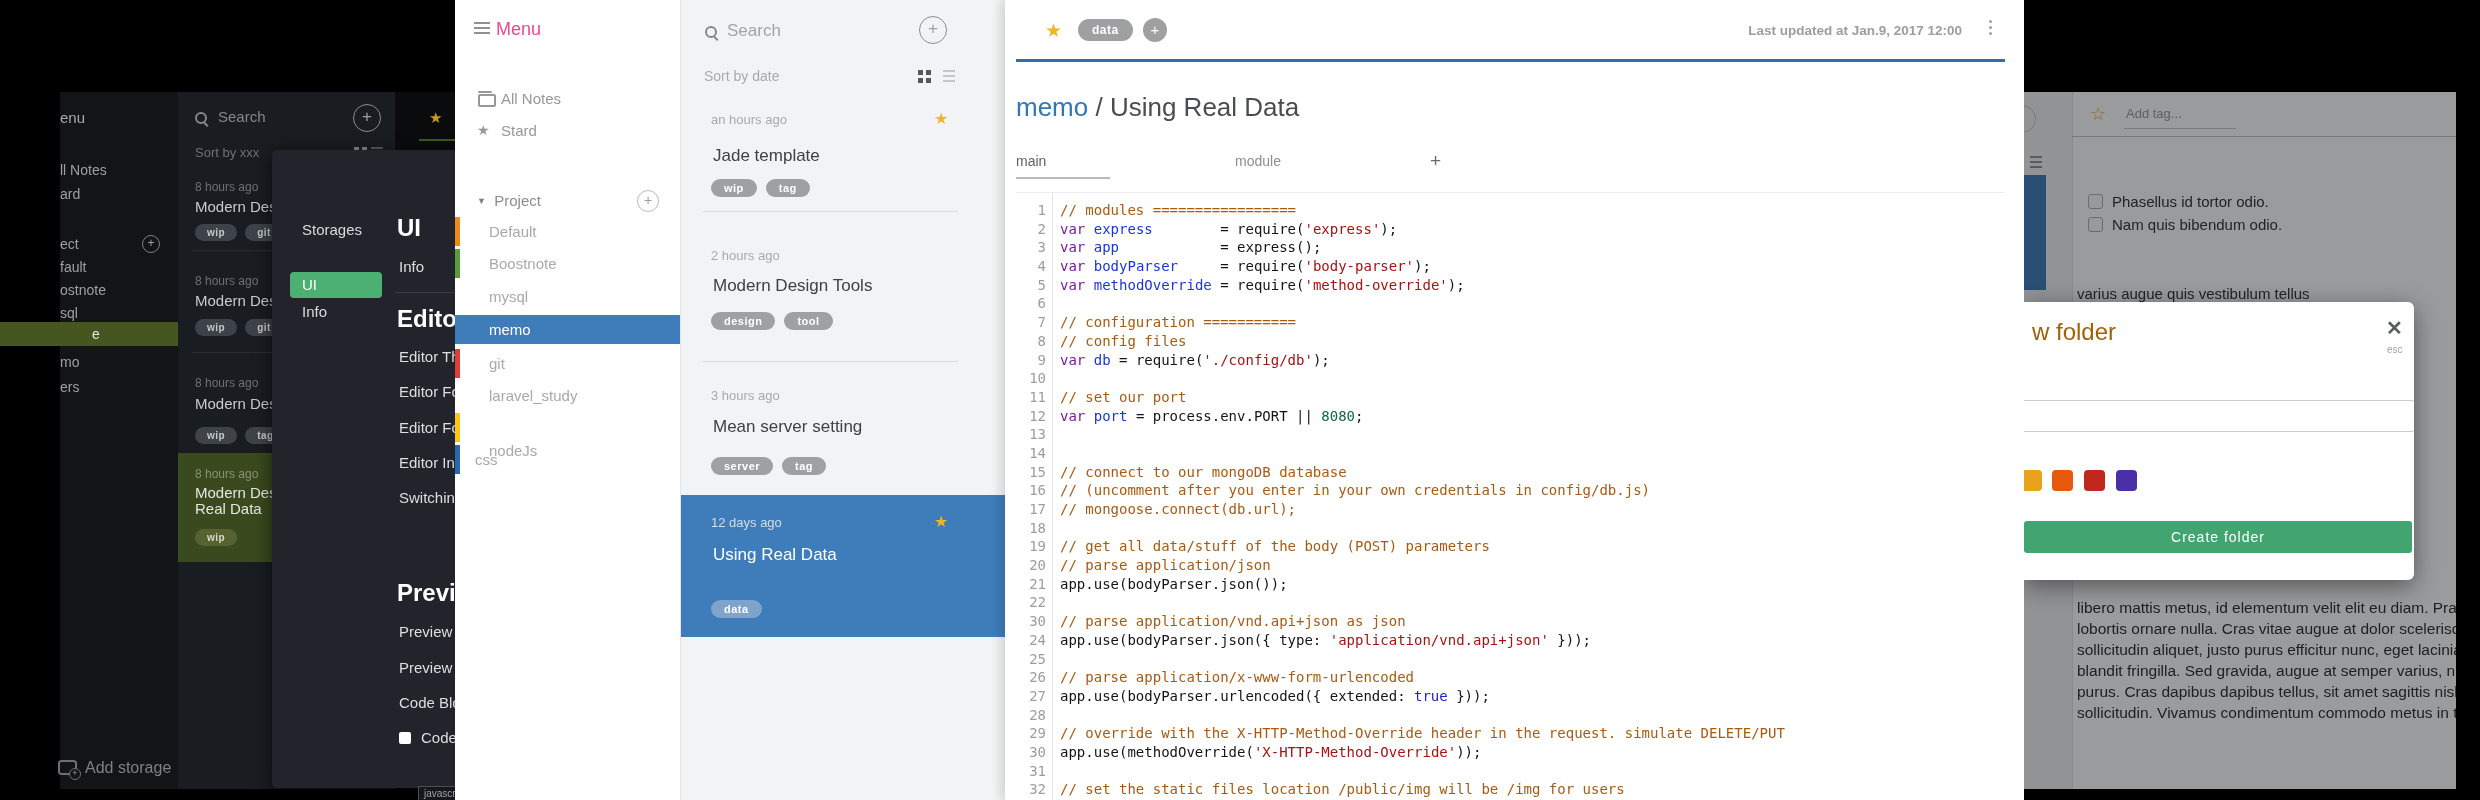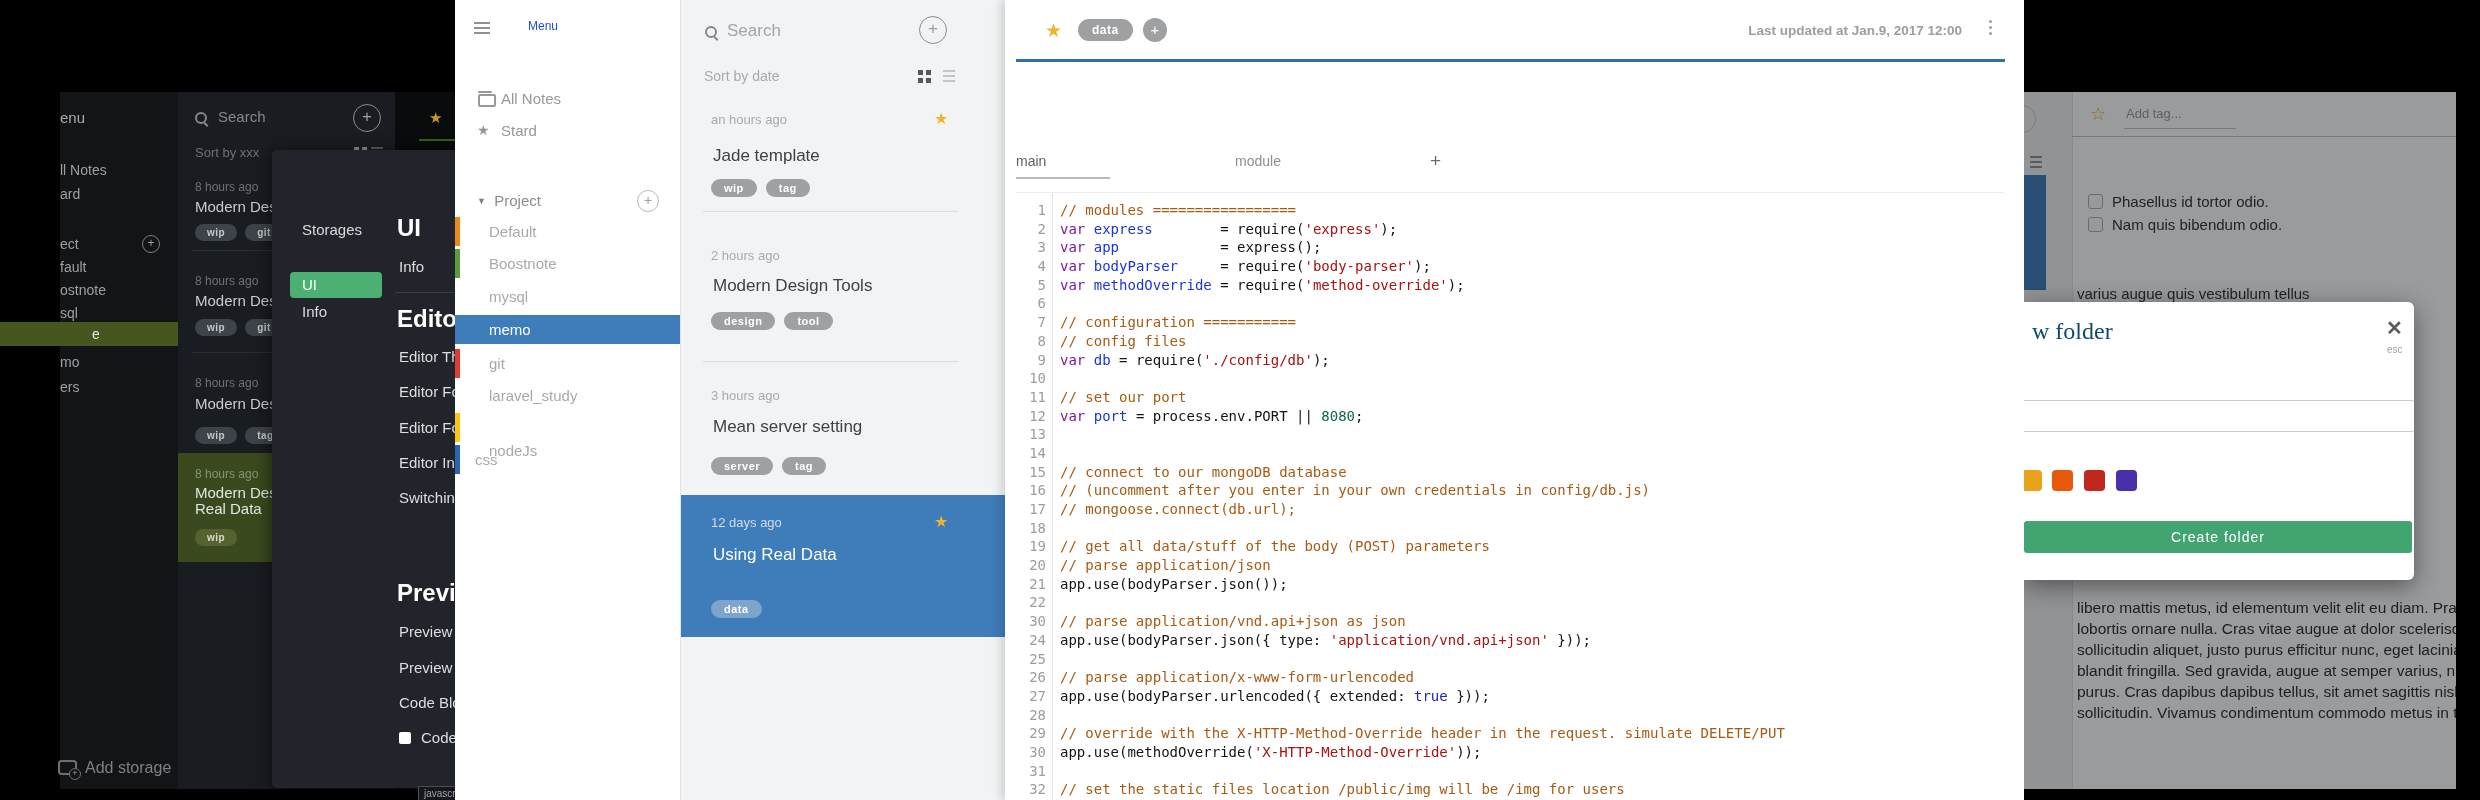--- a/index.html
+++ b/index.html
@@ -58,21 +58,21 @@
   #st-div{left:123px;width:290px;height:1px;background:#3A3E44;}
   .st-check{display:inline-block;width:12px;height:12px;background:#FFF;border-radius:2px;
     vertical-align:middle;margin-right:10px;margin-bottom:3px;}
   #st-chip{left:146px;top:636px;width:70px;height:14px;border:1px solid #4A4E54;background:#15171A;
     color:#9EA0A2;font-size:10px;line-height:13px;padding-left:5px;white-space:nowrap;overflow:hidden;}
   
   #l-side{left:455px;top:0;width:225px;height:800px;background:#FFF;z-index:4;}
   .burger{position:absolute;width:16px;height:2px;background:#8E9093;}
   .burger::before{content:"";position:absolute;width:16px;height:2px;background:#8E9093;top:5px;}
   .burger::after{content:"";position:absolute;width:16px;height:2px;background:#8E9093;top:10px;}
-  #l-menu-label{left:41px;top:19px;color:#1d4ed8;font-size:12px;margin-left:32px;}
+  #l-menu-label{left:41px;top:19px;color:#ec4899;font-size:18px;}
   .l-nav{position:absolute;left:46px;color:#96989B;font-size:15px;white-space:nowrap;}
   .l-nav-icon{position:absolute;left:22px;color:#96989B;font-size:14px;}
   .archive{position:absolute;left:23px;width:14px;height:9px;border:2px solid #96989B;border-radius:2px;}
   .archive::before{content:"";position:absolute;left:-2px;top:-5px;width:14px;height:2px;background:#96989B;border-radius:1px;}
   #l-project-row{left:22px;top:192px;color:#8A8C8F;font-size:15px;}
   #l-project-row .tri{font-size:9px;vertical-align:2px;color:#7E8184;}
   #l-proj-plus{left:182px;top:190px;width:20px;height:20px;border:1px solid #B8B9BB;border-radius:50%;
     color:#9B9DA0;font-size:14px;line-height:18px;text-align:center;}
   .folder{position:absolute;left:0;width:225px;height:29px;line-height:29px;padding-left:34px;
     box-sizing:border-box;color:#A7A9AC;font-size:15px;white-space:nowrap;}
@@ -135,21 +135,21 @@
   .r-check-row{position:absolute;left:64px;white-space:nowrap;}
   .r-checkbox{display:inline-block;width:13px;height:13px;border:1px solid #ABADAF;background:#FBFBFB;
     border-radius:3px;vertical-align:middle;margin-right:9px;margin-bottom:3px;}
   .r-check-label{color:#2E3032;font-size:15px;}
   #r-heading{left:53px;top:150px;width:379px;color:#232527;font-size:31px;font-weight:bold;
     white-space:nowrap;overflow:hidden;}
   #r-dimline{left:53px;top:193px;width:379px;color:#2E3032;font-size:15px;white-space:nowrap;overflow:hidden;}
   #r-overlay{left:0;top:0;width:100%;height:100%;background:rgba(15,17,20,.42);z-index:2;}
   #r-modal{left:0;top:210px;width:390px;height:278px;background:#FFF;border-radius:0 6px 6px 0;
     box-shadow:0 6px 24px rgba(0,0,0,.45);z-index:3;overflow:hidden;}
-  #rm-title{left:8px;top:16px;color:#0c4a6e;font-size:24px;font-family:Liberation Serif, serif;}
+  #rm-title{left:8px;top:16px;color:#a16207;font-size:24px;}
   #rm-close{left:362px;top:14px;color:#5A5C5E;font-size:20px;font-weight:bold;}
   #rm-esc{left:363px;top:42px;color:#A0A2A4;font-size:10px;}
   #rm-input{left:-4px;top:98px;width:390px;height:28px;border:1px solid #CBCCCD;border-radius:4px;background:#FFF;}
   .rm-swatch{position:absolute;top:168px;width:21px;height:21px;border-radius:4px;}
   #rm-button{left:0;top:219px;width:388px;height:32px;border-radius:3px;color:#FFF;font-size:14px;
     letter-spacing:1px;text-align:center;line-height:32px;}
   #r-paragraph{left:53px;top:505px;width:379px;color:#2A2C2E;font-size:15.5px;line-height:21px;}
   #r-paragraph div{white-space:nowrap;overflow:hidden;}
 </style>
 </head>
@@ -301,20 +301,21 @@
 
 <div id="editor" class="abs">
   <div id="ed-star" class="abs">★</div>
   <div id="ed-tags">
       <span class="ed-pill" style="left: 73px; top: 19px;">data</span>
     </div>
   <div id="ed-tagplus" class="abs">+</div>
   <div id="ed-updated" class="abs">Last updated at  Jan.9, 2017 12:00</div>
   <div class="kebab"></div>
   <div id="ed-blueline" class="abs"></div>
+  <div id="ed-titlerow" class="abs"><span id="ed-folder">memo</span><span id="ed-sep"> / </span><span id="ed-title">Using Real Data</span></div>
   <div id="ed-tabs">
       <div class="ed-tab active" style="left: 11px;">main</div>
       <div class="ed-tab" style="left: 230px;">module</div>
     </div>
   <div id="ed-tab-underline" class="abs"></div>
   <div id="ed-newtab" class="abs">+</div>
   <div id="code-box" class="abs">
     <div id="gutter">
         <div>1</div>
         <div>2</div>

